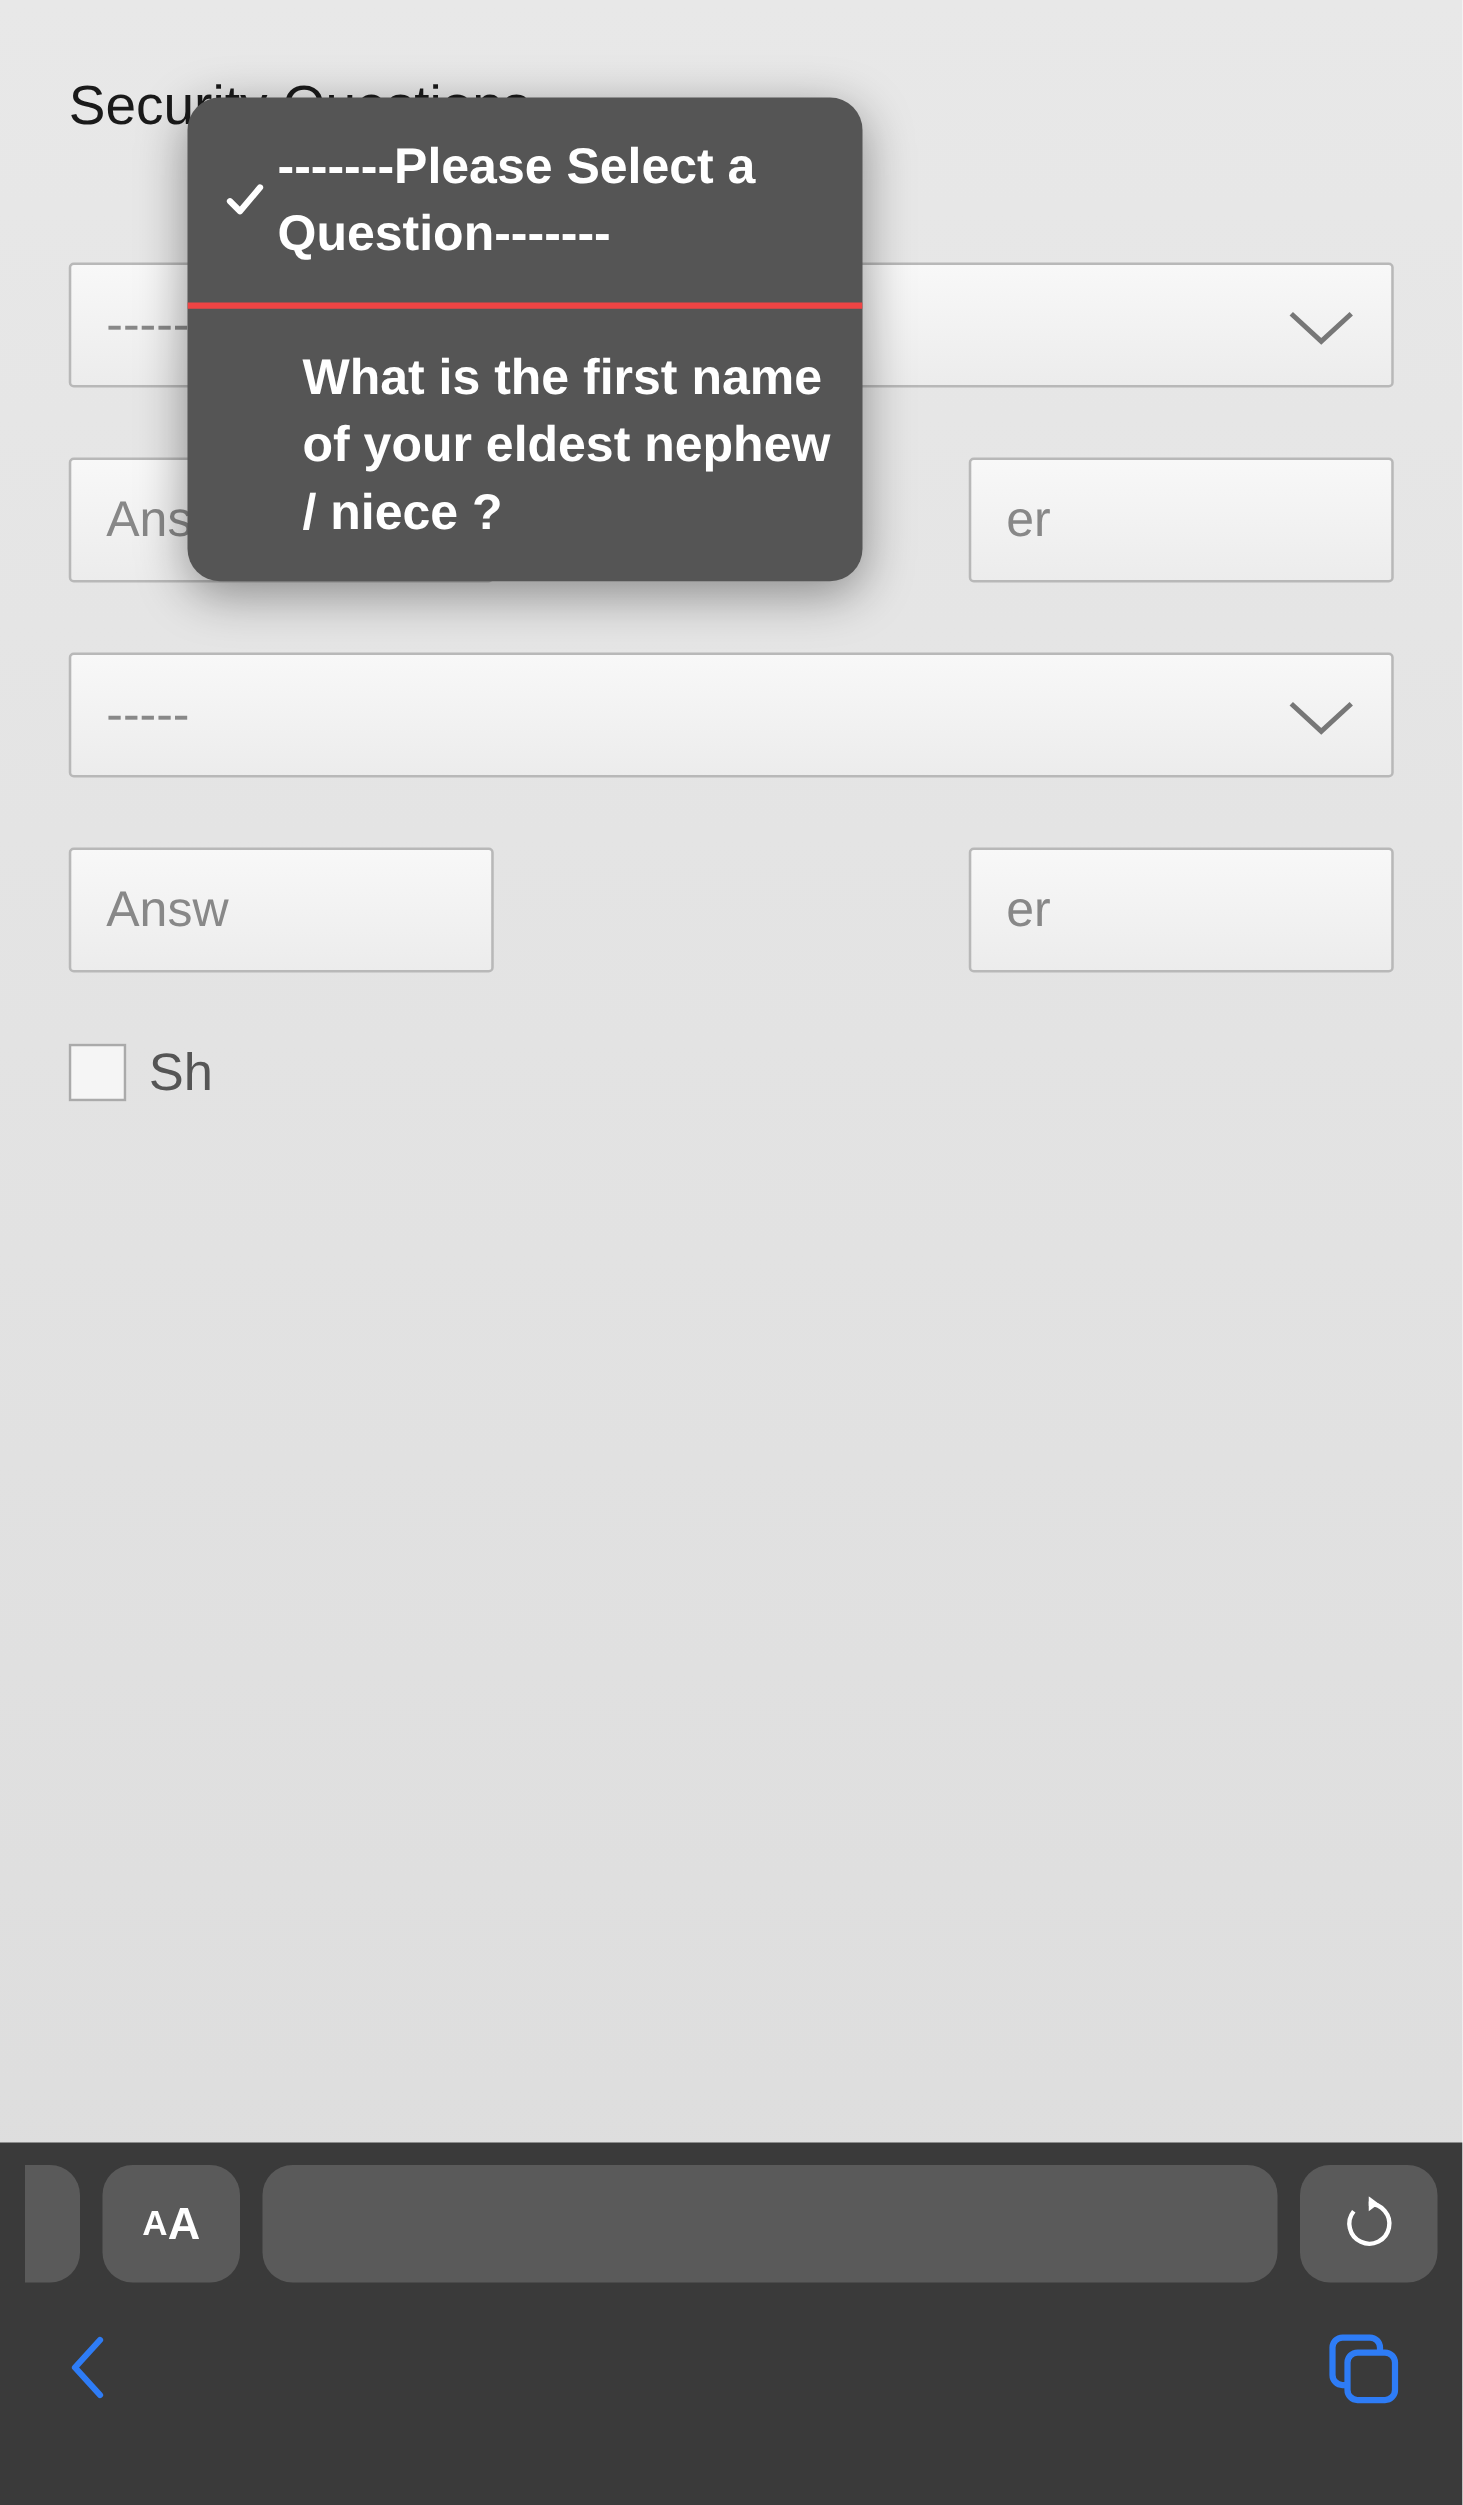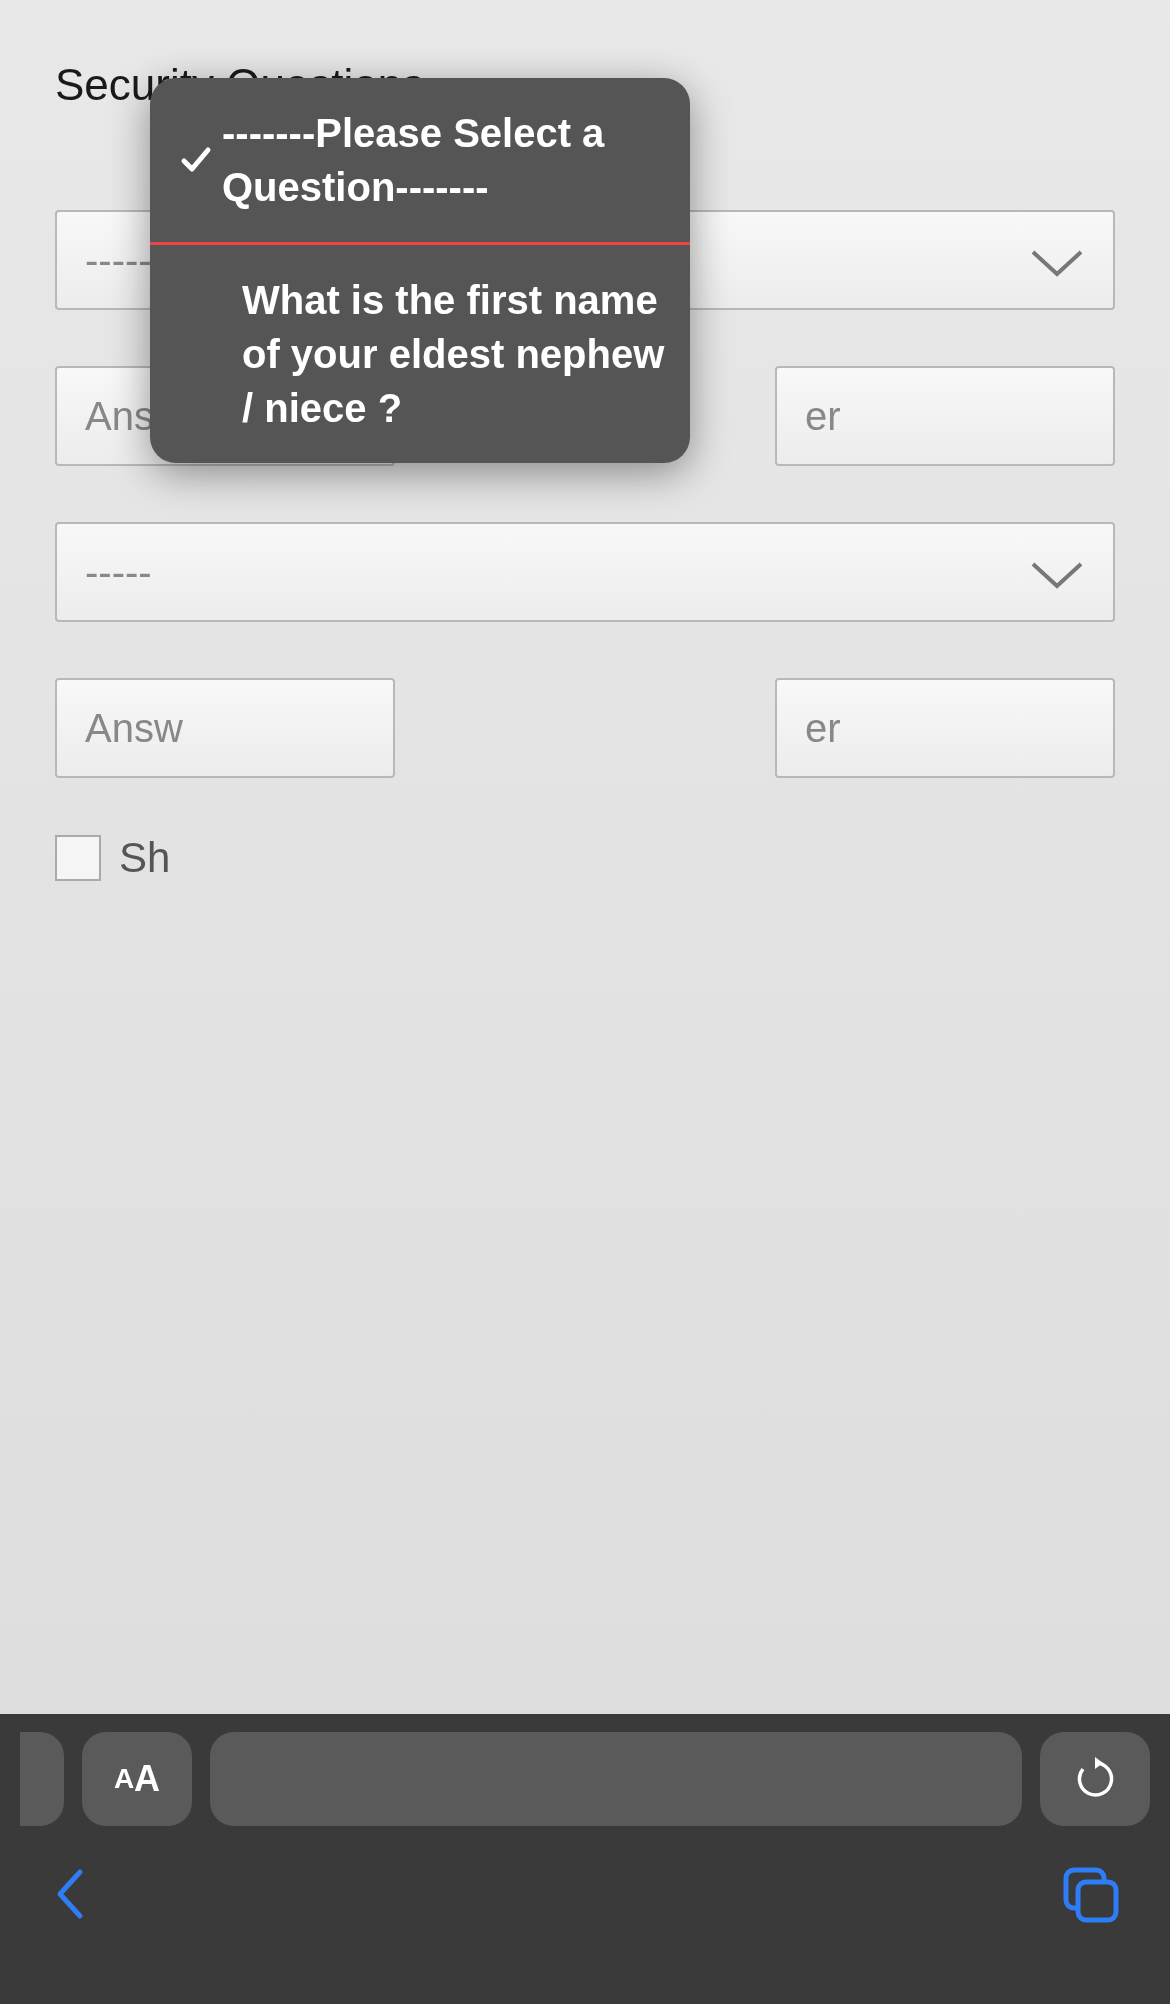--- a/index.html
+++ b/index.html
@@ -138,21 +138,21 @@
       width: 540px;
       background: #555555;
       border-radius: 26px;
       overflow: hidden;
       box-shadow: 0 10px 40px rgba(0,0,0,0.4);
     }
     .dropdown-item {
       display: flex;
       align-items: center;
       padding: 28px 24px 28px 20px;
-      border-bottom: 3px solid #ef4444;
+      border-bottom: 5px solid #ef4444;
       min-height: 100px;
     }
     .dropdown-item:last-child {
       border-bottom: none;
       padding-left: 40px;
     }
     .check-slot {
       width: 52px;
       flex-shrink: 0;
       display: flex;

